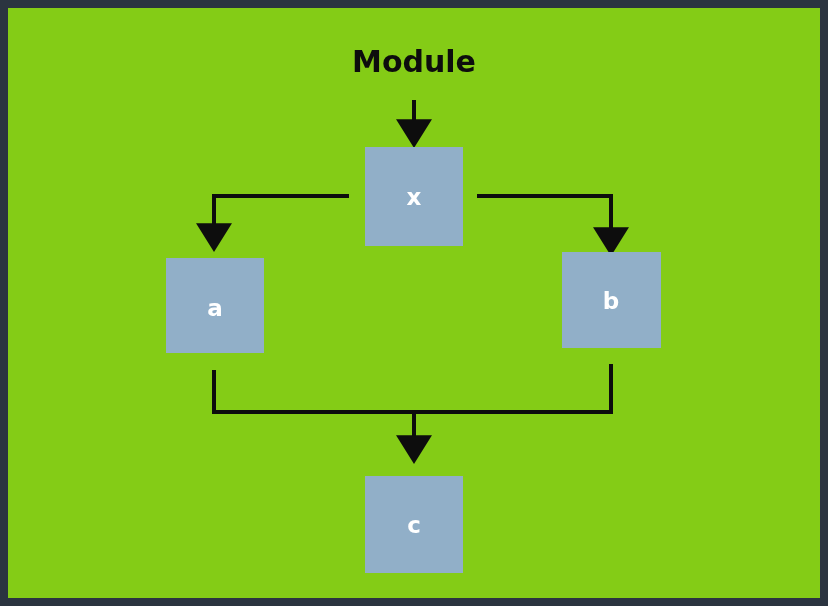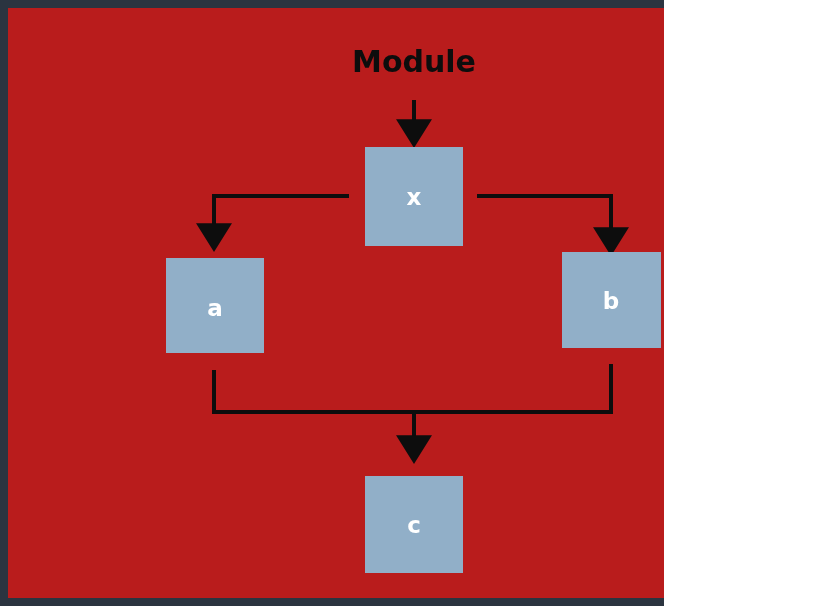--- a/index.html
+++ b/index.html
@@ -5,23 +5,23 @@
   html, body {
     margin: 0;
     padding: 0;
     background: #ffffff;
   }
   body {
     font-family: "DejaVu Sans", "Liberation Sans", sans-serif;
   }
   #canvas {
     position: relative;
-    width: 664px;
+    width: 828px;
     height: 606px;
-    background: #b91c1c;
+    background: #84cc16;
     box-sizing: border-box;
     overflow: hidden;
   }
   
   #frame {
     position: absolute;
     left: 0;
     top: 0;
     width: 828px;
     height: 606px;

